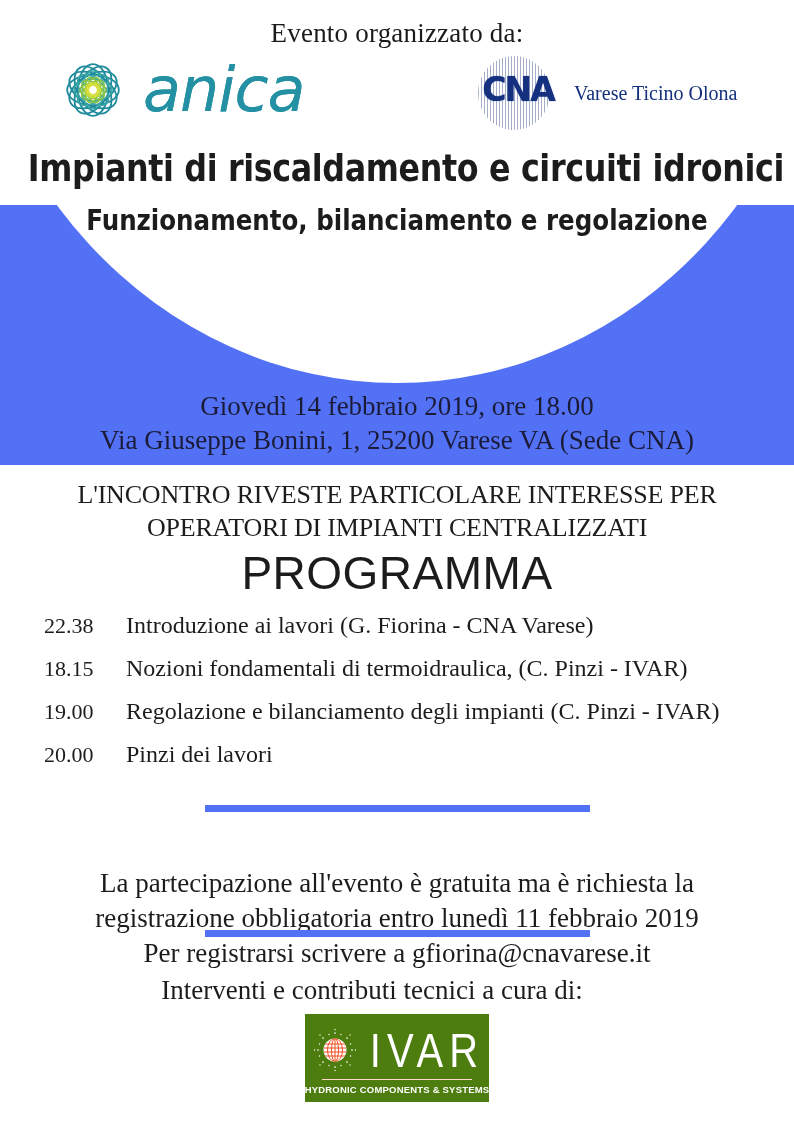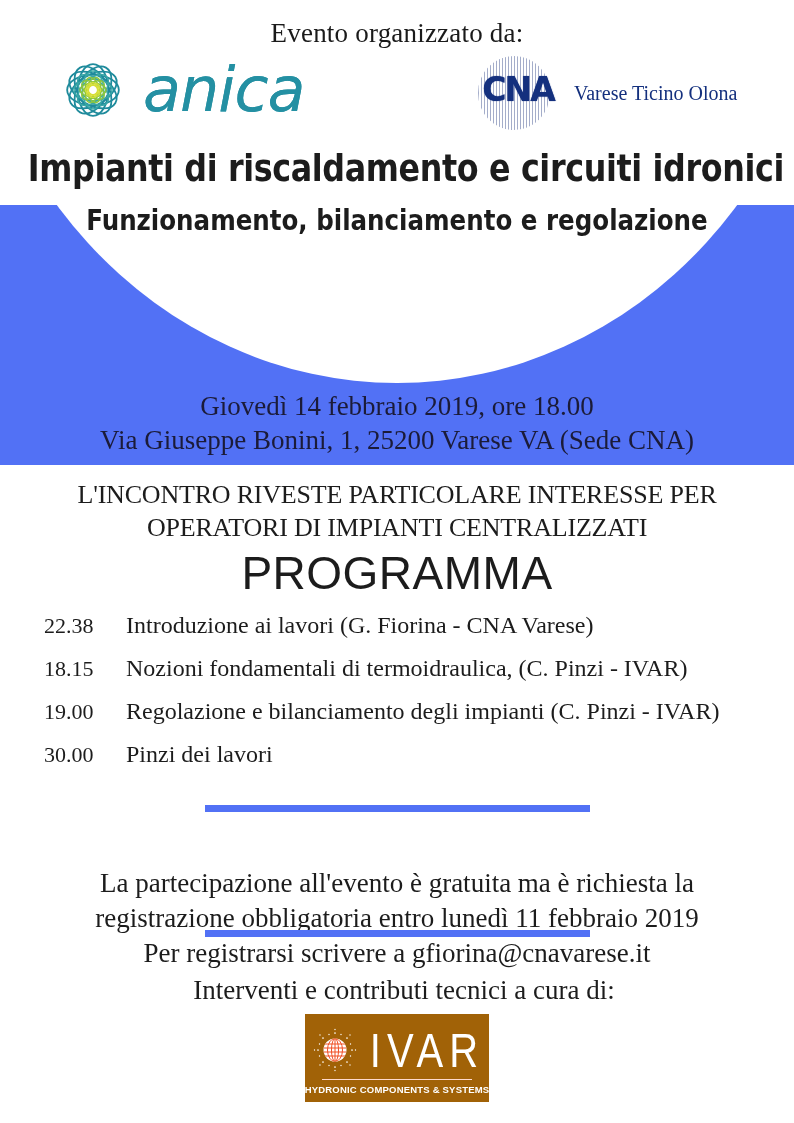--- a/index.html
+++ b/index.html
@@ -271,30 +271,29 @@
   
   .sponsor-line {
     position: absolute;
     left: 0;
     top: 975px;
     width: 744px;
     text-align: center;
     font-family: "Liberation Serif", serif;
     font-size: 27px;
     color: #1c1c1c;
-    padding-left: 32px;
   }
 
   .ivar-logo {
     position: absolute;
     left: 305px;
     top: 1014px;
     width: 184px;
     height: 88px;
-    background: #a16207;
+    background: #4d7c0f;
     display: flex;
     flex-direction: column;
     align-items: center;
     justify-content: center;
   }
   .ivar-top {
     display: flex;
     align-items: center;
     gap: 6px;
     height: 58px;
@@ -411,21 +410,21 @@
     </div>
     <div class="sched-row">
       <div class="sched-time">18.15</div>
       <div class="sched-desc">Nozioni fondamentali di termoidraulica, (C. Pinzi - IVAR)</div>
     </div>
     <div class="sched-row">
       <div class="sched-time">19.00</div>
       <div class="sched-desc"> Regolazione e bilanciamento degli impianti (C. Pinzi - IVAR)</div>
     </div>
     <div class="sched-row">
-      <div class="sched-time">30.00</div>
+      <div class="sched-time">20.00</div>
       <div class="sched-desc">Pinzi dei lavori</div>
     </div>
   </div>
 
   <div class="divider divider-top"></div>
   <div class="registration">
     <span>La partecipazione all'evento è gratuita ma è richiesta la</span>
     <span>registrazione obbligatoria entro lunedì 11 febbraio 2019</span>
     <span>Per registrarsi scrivere a gfiorina@cnavarese.it</span>
   </div>

